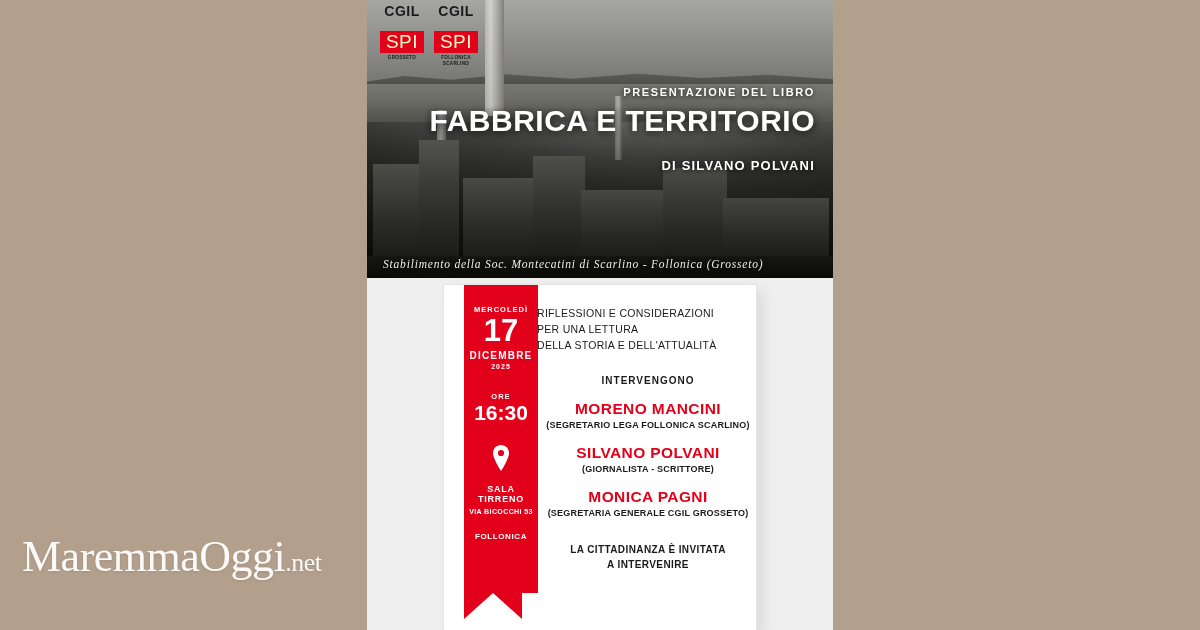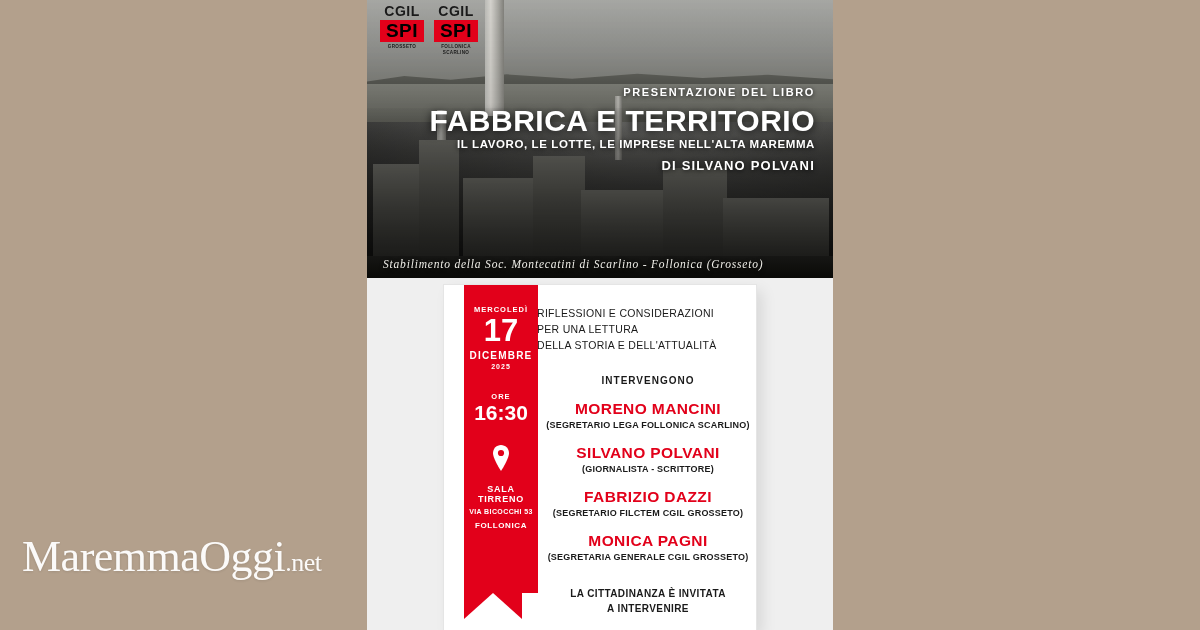--- a/index.html
+++ b/index.html
@@ -91,23 +91,23 @@
   .logos {
     position: absolute; left: 13px; top: 4px;
     display: flex; gap: 10px; z-index: 6;
   }
   .logo-block { width: 44px; text-align: center; }
   .logo-cgil {
     font-weight: bold; font-size: 14px; letter-spacing: 0.5px;
     color: #1a1a1a; line-height: 15px;
   }
   .logo-spi {
-    margin-top: 1px;
-    background: #e2001a; color: #000000;
-    font-weight: bold; font-size: 19px; line-height: 22px;
+    margin-top: 12px;
+    background: #e2001a; color: #fef9c3;
+    font-weight: normal; font-size: 19px; line-height: 22px;
     letter-spacing: 0.5px;
   }
   .logo-city {
     margin-top: 2px; font-size: 4.6px; font-weight: bold; color:#1a1a1a;
     letter-spacing: 0.3px; line-height: 5.5px;
   }
 
   
   .ph-pres {
     position: absolute; right: 18px; top: 86px; z-index: 5;
@@ -175,21 +175,21 @@
   .rb-dow { margin-top: 20px; font-size: 7.5px; font-weight: bold; letter-spacing: 1px; }
   .rb-day { font-size: 31px; font-weight: bold; line-height: 32px; margin-top: 1px; }
   .rb-month { font-size: 10px; font-weight: bold; letter-spacing: 1.2px; margin-top: 3px; }
   .rb-year { font-size: 7px; font-weight: bold; letter-spacing: 1px; margin-top: 2px; }
   .rb-ore { font-size: 7.5px; font-weight: bold; letter-spacing: 1px; margin-top: 22px; }
   .rb-time { font-size: 21px; font-weight: bold; line-height: 22px; margin-top: 1px; }
   .rb-pin { margin-top: 20px; display: flex; justify-content: center; }
   .rb-place1 { font-size: 9px; font-weight: bold; letter-spacing: 0.8px; margin-top: 12px; }
   .rb-place2 { font-size: 9px; font-weight: bold; letter-spacing: 0.8px; }
   .rb-addr { font-size: 7px; font-weight: bold; letter-spacing: 0.4px; margin-top: 4px; }
-  .rb-city { font-size: 8px; font-weight: bold; letter-spacing: 0.6px; margin-top: 6px; }
+  .rb-city { font-size: 8px; font-weight: bold; letter-spacing: 0.6px; margin-top: 17px; }
 
   
   .card-body {
     position: absolute; left: 170px; top: 285px;
     width: 222px;
   }
   .intro { margin-top: 20px; font-size: 10.5px; color: #1a1a1a; line-height: 16px; letter-spacing: 0.3px; }
   .intervengono {
     margin-top: 22px; text-align: center;
     font-size: 10px; font-weight: bold; color: #1a1a1a; letter-spacing: 1px;
@@ -253,21 +253,20 @@
       <div class="logo-block">
         <div class="logo-cgil">CGIL</div>
         <div class="logo-spi">SPI</div>
         <div class="logo-city" style="white-space:pre-line">FOLLONICA
 SCARLINO</div>
       </div>
     </div>
 
     <div class="ph-pres">PRESENTAZIONE DEL LIBRO</div>
     <div class="ph-title">FABBRICA E TERRITORIO</div>
-    <div class="ph-sub">IL LAVORO, LE LOTTE, LE IMPRESE NELL'ALTA MAREMMA</div>
     <div class="ph-author">DI SILVANO POLVANI</div>
     <div class="ph-caption">Stabilimento della Soc. Montecatini di Scarlino - Follonica (Grosseto)</div>
   </div>
 
   <div class="card"></div>
 
   <div class="ribbon">
     <div class="rb-dow">MERCOLEDÌ</div>
     <div class="rb-day">17</div>
     <div class="rb-month">DICEMBRE</div>
@@ -297,24 +296,20 @@
 
     <div class="speaker">
       <div class="sp-name">MORENO MANCINI</div>
       <div class="sp-role">(SEGRETARIO LEGA FOLLONICA SCARLINO)</div>
     </div>
     <div class="speaker">
       <div class="sp-name">SILVANO POLVANI</div>
       <div class="sp-role">(GIORNALISTA - SCRITTORE)</div>
     </div>
     <div class="speaker">
-      <div class="sp-name">FABRIZIO DAZZI</div>
-      <div class="sp-role">(SEGRETARIO FILCTEM CGIL GROSSETO)</div>
-    </div>
-    <div class="speaker">
       <div class="sp-name">MONICA PAGNI</div>
       <div class="sp-role">(SEGRETARIA GENERALE CGIL GROSSETO)</div>
     </div>
 
     <div class="closing">
       <div>LA CITTADINANZA È INVITATA</div>
       <div>A INTERVENIRE</div>
     </div>
   </div>
 

